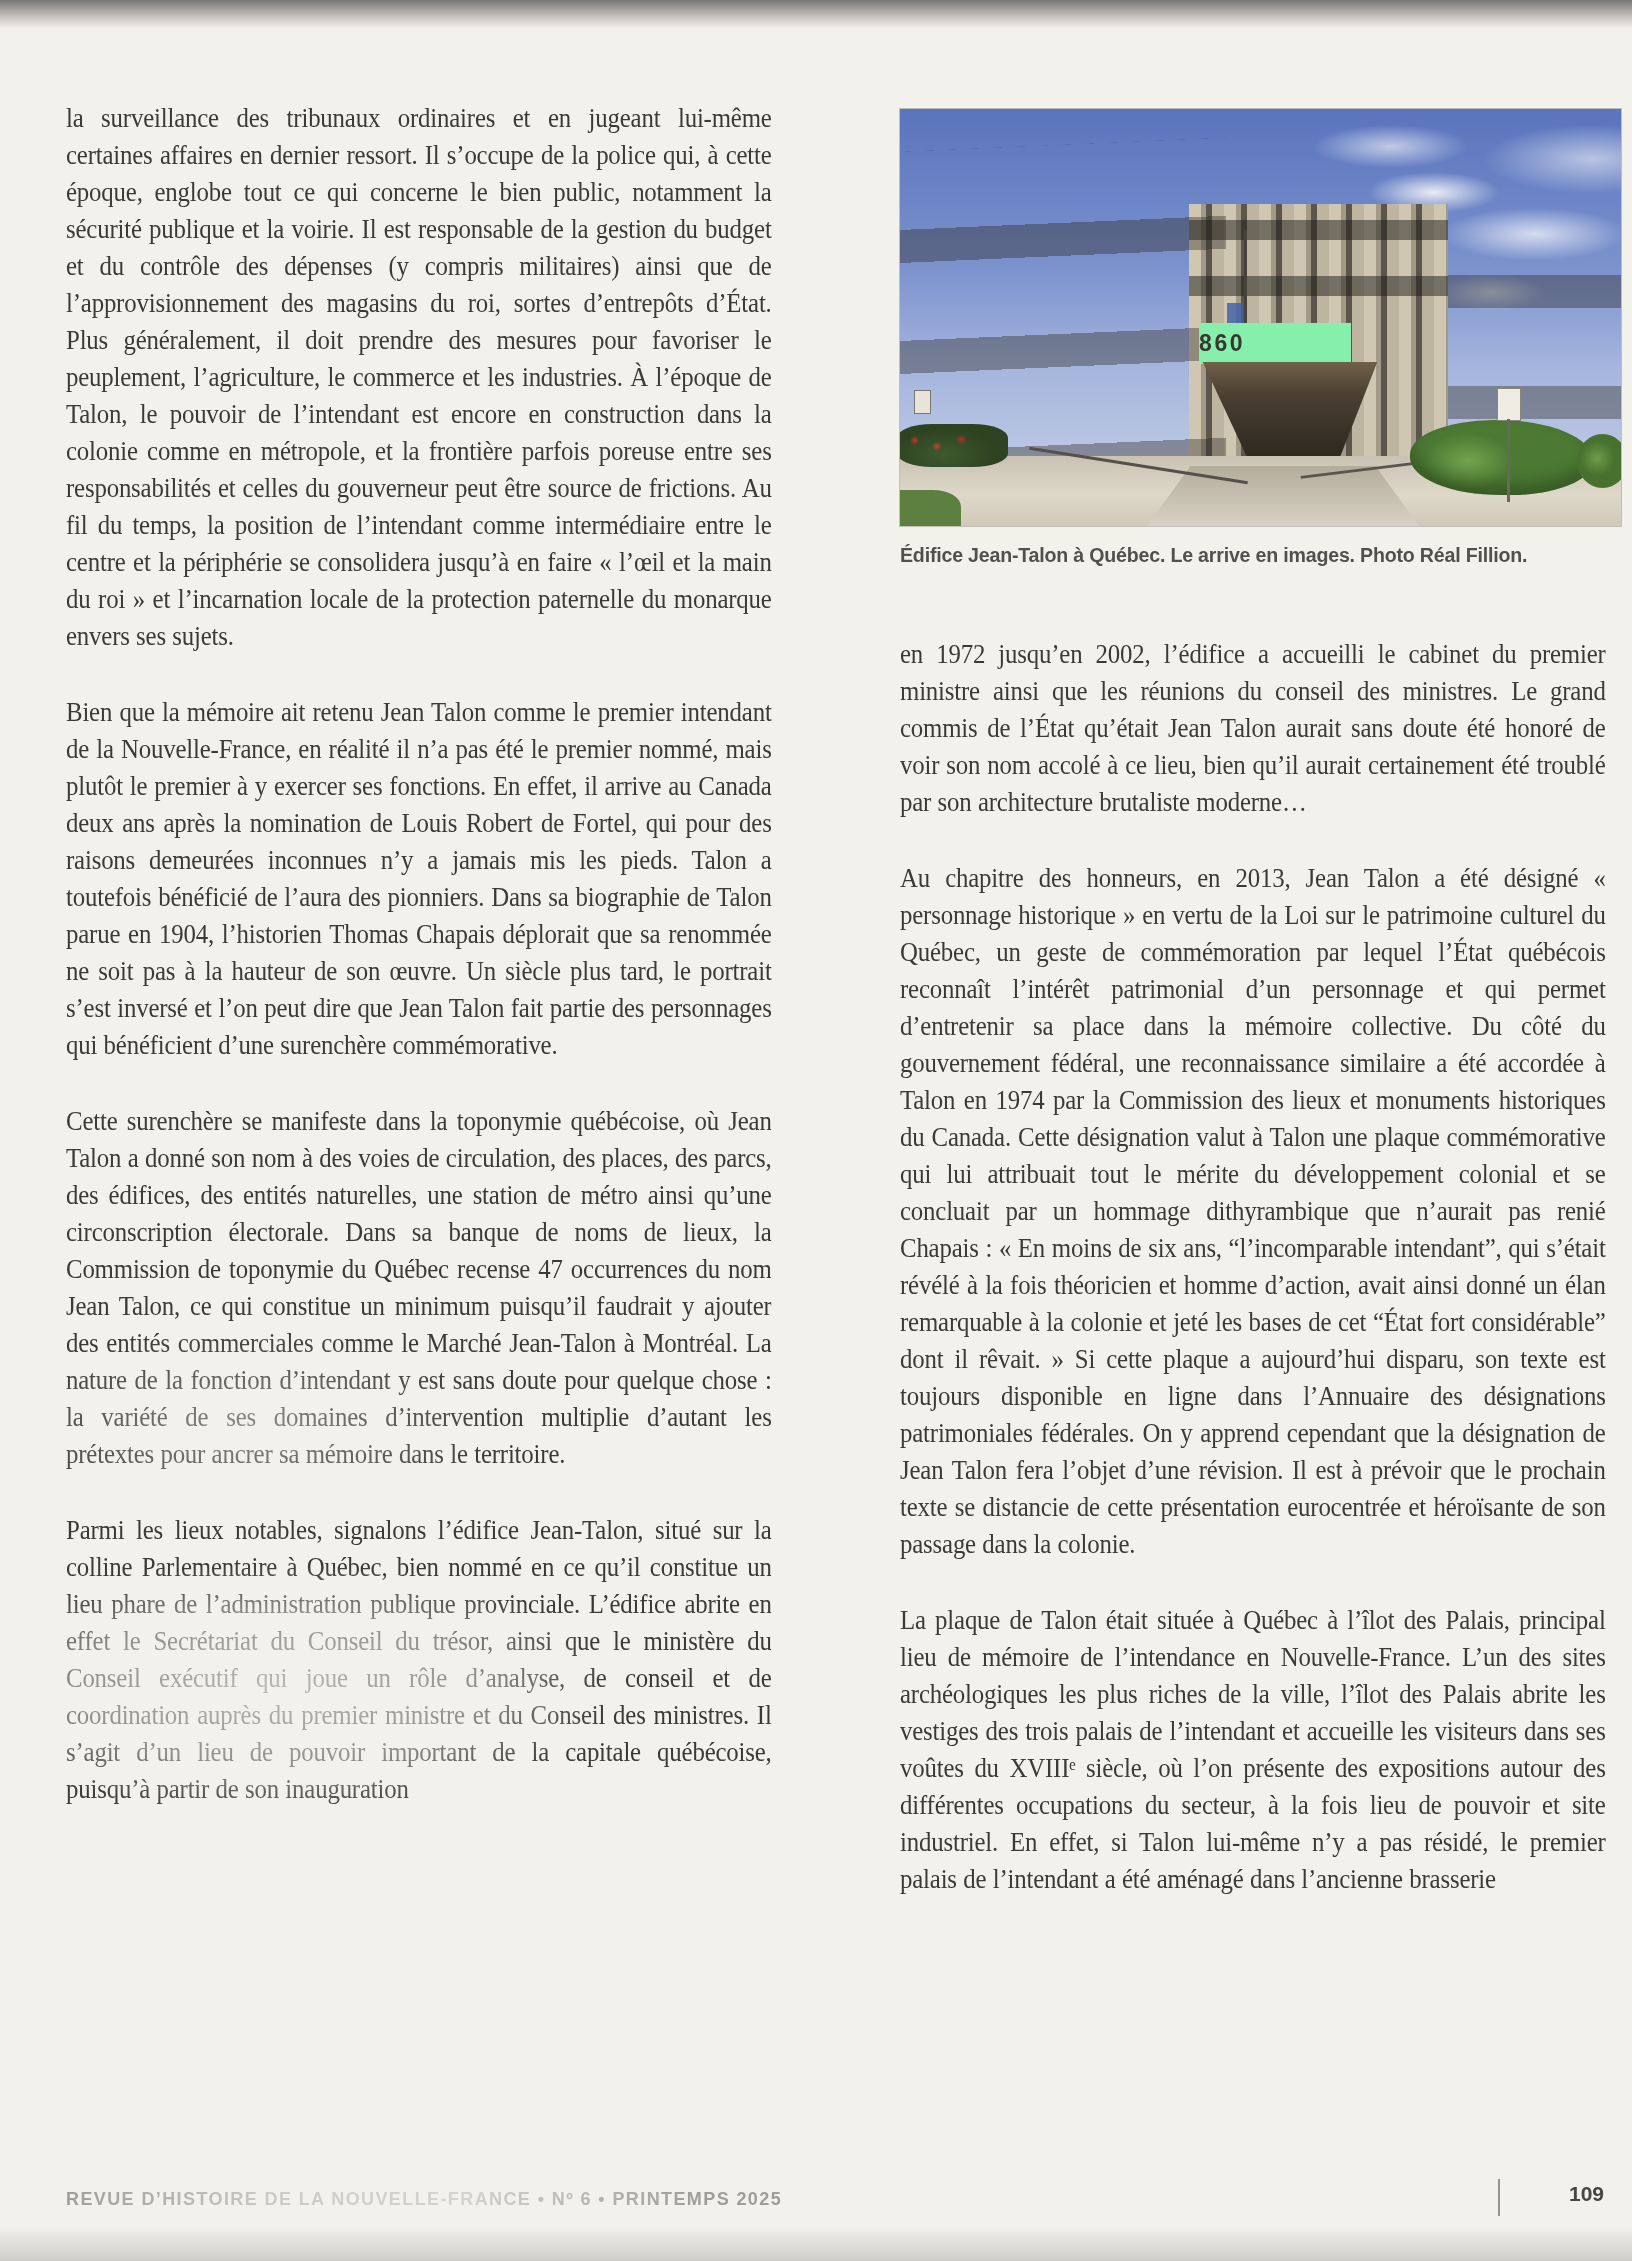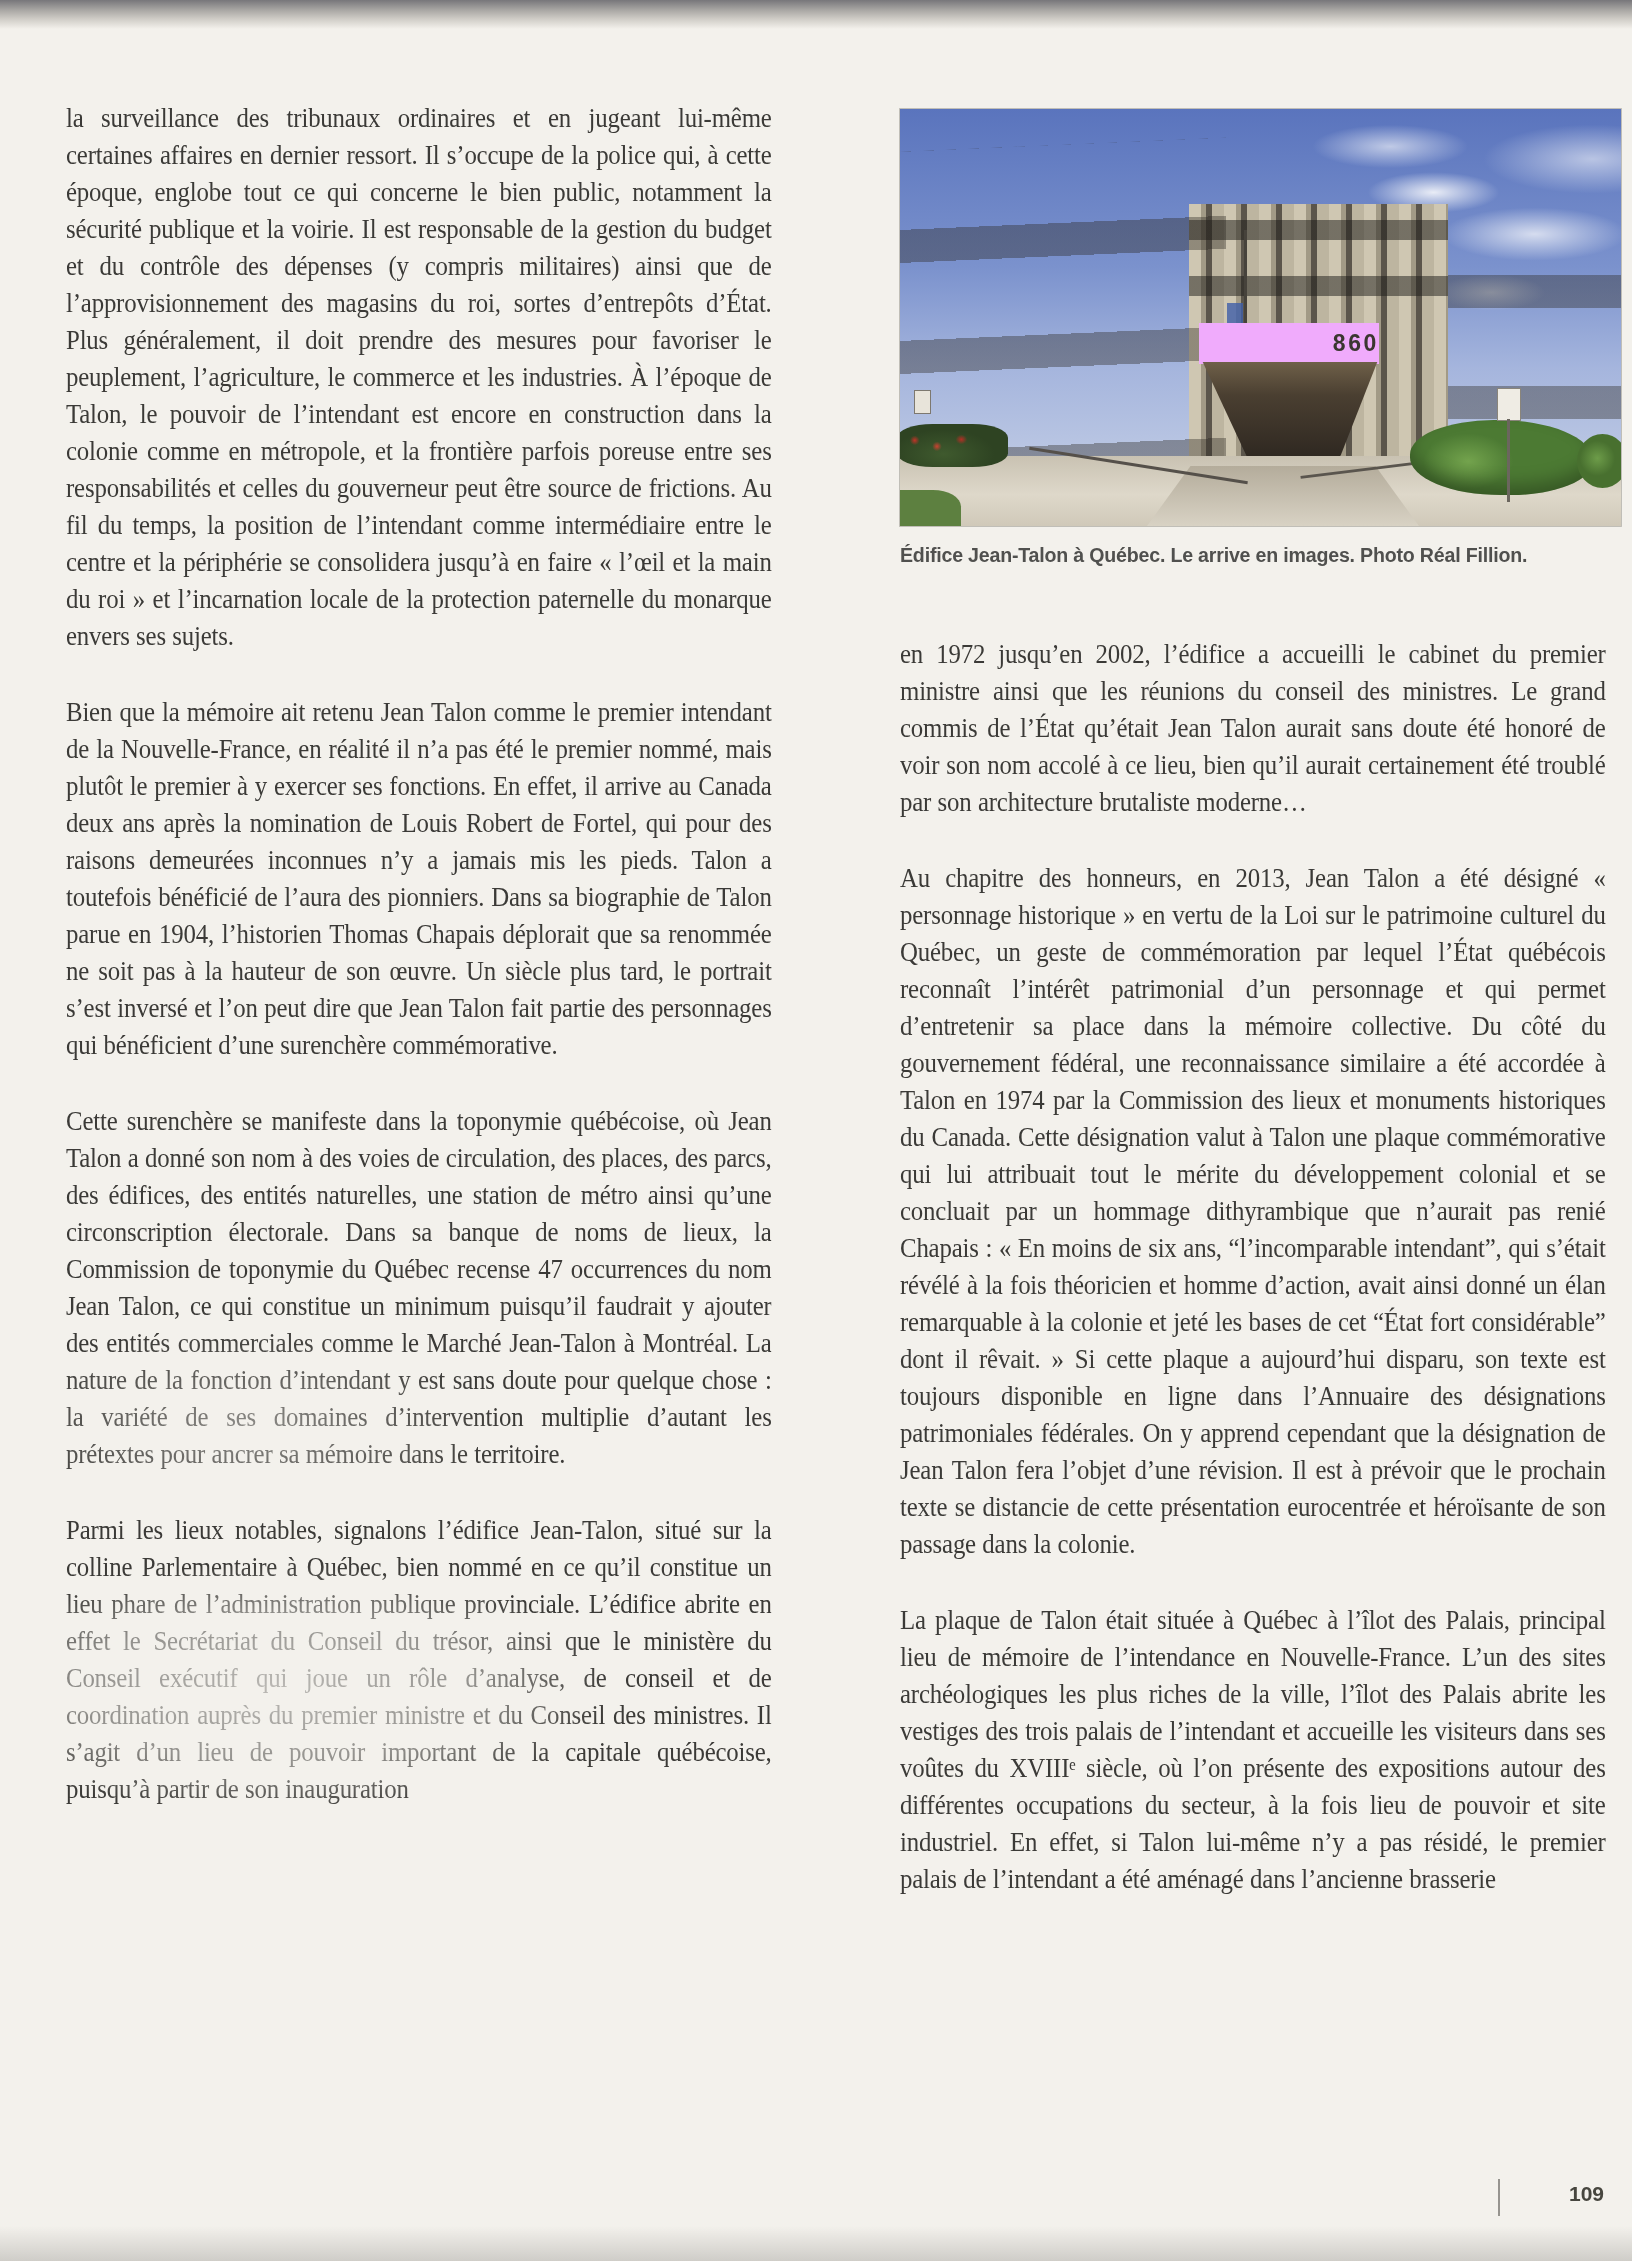--- a/index.html
+++ b/index.html
@@ -53,22 +53,22 @@
   .floors{background:repeating-linear-gradient(180deg,
       rgba(0,0,0,0) 0px,rgba(0,0,0,0) 78px,
       rgba(42,38,32,.38) 78px,rgba(42,38,32,.38) 111px);}
   .block-left{left:-6.8px;top:36px;width:333px;height:400px;transform:skewY(-2.5deg);}
   .block-center{left:289px;top:95px;width:259px;height:323px;
     background:repeating-linear-gradient(90deg,#cfc7b2 0 12px,#a29a86 12px 17px,#5b554b 17px 23px,#bdb5a0 23px 35px);}
   .center-windows{left:289px;top:111px;width:259px;height:111px;
     background:repeating-linear-gradient(180deg,rgba(28,27,24,.5) 0 20.4px,rgba(0,0,0,0) 20.4px 56px);}
   .block-right{left:517px;top:88px;width:204px;height:332px;
     clip-path:polygon(0 4%,100% 17%,100% 100%,0 100%);}
-  .entrance-band{left:299px;top:214px;width:180px;height:41px;background:#f0abfc;
-    display:flex;align-items:center;justify-content:flex-end;}
+  .entrance-band{left:299px;top:214px;width:152px;height:41px;background:#86efac;
+    display:flex;align-items:center;justify-content:flex-start;}
   .addr{position:static;font-family:"Liberation Sans",sans-serif;font-weight:700;
     font-size:23px;letter-spacing:2.6px;color:#3a362f;}
   .entrance-dark{left:293px;top:253px;width:194px;height:104px;
     background:linear-gradient(180deg,#6f6049 0%,#4a3f31 32%,#2b251f 100%);
     clip-path:polygon(5% 0,95% 0,74% 100%,30% 100%);}
   .flag-pole{left:344px;top:121px;width:2.6px;height:153px;background:#46423b;}
   .flag{left:327px;top:194px;width:16px;height:23px;background:#3f5ea8;opacity:.8;}
   .plaza{left:0;bottom:0;width:100%;height:70px;
     background:linear-gradient(180deg,#c9c2b2 0%,#ded8ca 55%,#d0c9b9 100%);}
   .steps{left:247px;bottom:0;width:272px;height:60px;
@@ -144,18 +144,19 @@
 
 <div class="caption">Édifice Jean-Talon à Québec. Le arrive en images. Photo Réal Fillion.</div>
 
 <div class="col col-right">
     <p class="para">en 1972 jusqu’en 2002, l’édifice a accueilli le cabinet du premier ministre ainsi que les réunions du conseil des ministres. Le grand commis de l’État qu’était Jean Talon aurait sans doute été honoré de voir son nom accolé à ce lieu, bien qu’il aurait certainement été troublé par son architecture brutaliste moderne…</p>
     <p class="para">Au chapitre des honneurs, en 2013, Jean Talon a été désigné « personnage historique » en vertu de la Loi sur le patrimoine culturel du Québec, un geste de commémoration par lequel l’État québécois reconnaît l’intérêt patrimonial d’un personnage et qui permet d’entretenir sa place dans la mémoire collective. Du côté du gouvernement fédéral, une reconnaissance similaire a été accordée à Talon en 1974 par la Commission des lieux et monuments historiques du Canada. Cette désignation valut à Talon une plaque commémorative qui lui attribuait tout le mérite du développement colonial et se concluait par un hommage dithyrambique que n’aurait pas renié Chapais : « En moins de six ans, “l’incomparable intendant”, qui s’était révélé à la fois théoricien et homme d’action, avait ainsi donné un élan remarquable à la colonie et jeté les bases de cet “État fort considérable” dont il rêvait. » Si cette plaque a aujourd’hui disparu, son texte est toujours disponible en ligne dans l’Annuaire des désignations patrimoniales fédérales. On y apprend cependant que la désignation de Jean Talon fera l’objet d’une révision. Il est à prévoir que le prochain texte se distancie de cette présentation eurocentrée et héroïsante de son passage dans la colonie.</p>
     <p class="para">La plaque de Talon était située à Québec à l’îlot des Palais, principal lieu de mémoire de l’intendance en Nouvelle-France. L’un des sites archéologiques les plus riches de la ville, l’îlot des Palais abrite les vestiges des trois palais de l’intendant et accueille les visiteurs dans ses voûtes du XVIIIᵉ siècle, où l’on présente des expositions autour des différentes occupations du secteur, à la fois lieu de pouvoir et site industriel. En effet, si Talon lui-même n’y a pas résidé, le premier palais de l’intendant a été aménagé dans l’ancienne brasserie</p>
   </div>
 
 <div class="footer">
+  <span class="journal">REVUE D’HISTOIRE DE LA NOUVELLE-FRANCE • Nº 6 • PRINTEMPS 2025</span>
   <span class="footer-rule"></span>
   <span class="pageno">109</span>
 </div>
 
 <div class="scan-bottom"></div>
 
 
 </body></html>

